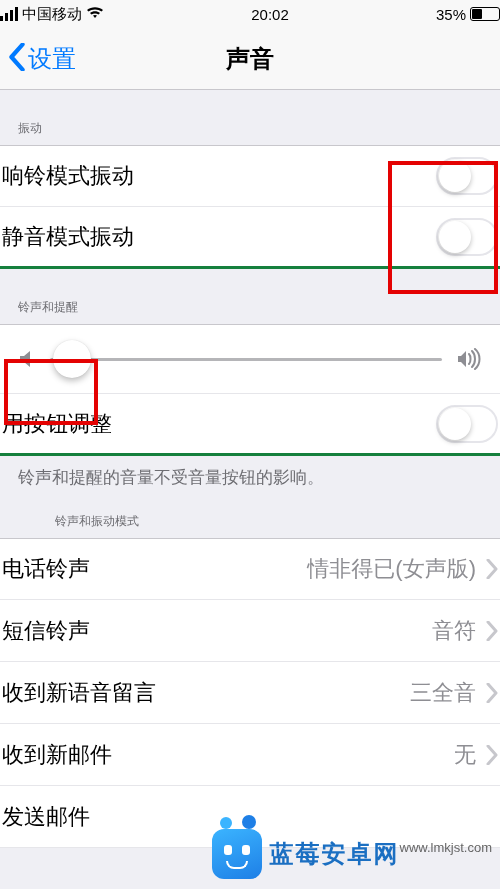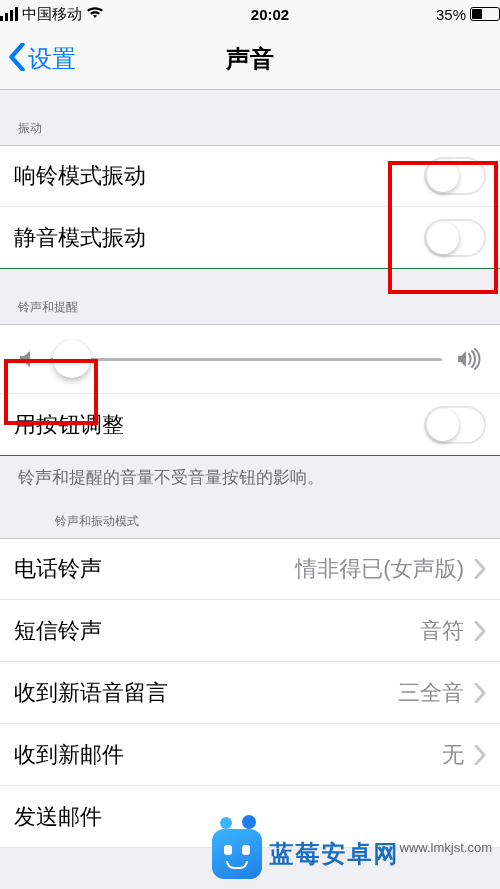--- a/index.html
+++ b/index.html
@@ -83,26 +83,26 @@
     }
     .section-header.tight { padding-top:18px;margin-left:37px; }
     
     
     .cell {
       background: #fff;
       min-height: 62px;
       display: flex;
       align-items: center;
       justify-content: space-between;
-      padding: 0 14px;
+      padding: 0 2px;
       border-bottom: 1px solid #e6e6ea;
       position:relative;
     }
     .cell-group-top { border-top: 1px solid #c8c7cc; }
-    .cell-group-bottom { border-bottom: 1px solid #15803d; }
+    .cell-group-bottom { border-bottom: 3px solid #15803d; }
     .cell-label { font-size: 22px; }
     .cell-right { display:flex; align-items:center; gap:10px; }
     .cell-detail { font-size:22px; color:#8e8e93;margin-left:22px; }
     
     
     .toggle {
       width: 62px; height: 38px;
       background: #fff;
       border: 2px solid #e5e5ea;
       border-radius: 20px;
@@ -219,21 +219,21 @@
         <span></span>
         <span></span>
     </span>
     <span>中国移动</span>
     <span class="wifi-icon">
       <svg width="18" height="14" viewBox="0 0 18 14">
           <path d="M9 13 L11 10.5 C10 9.8 8 9.8 7 10.5 Z M4 8 C6.8 5.8 11.2 5.8 14 8 L12.5 9.5 C10.5 8 7.5 8 5.5 9.5 Z M1 5 C5.4 1.4 12.6 1.4 17 5 L15.5 6.5 C12 3.8 6 3.8 2.5 6.5 Z" fill="#000"></path>
         </svg>
     </span>
   </div>
-  <div style="font-weight:700">20:02</div>
+  <div style="font-weight:400">20:02</div>
   <div class="status-right">
     <span>35%</span>
     <span class="battery">
       <span class="battery-body">
           <span class="battery-fill"></span>
         </span>
     </span>
   </div>
 </div>
 

